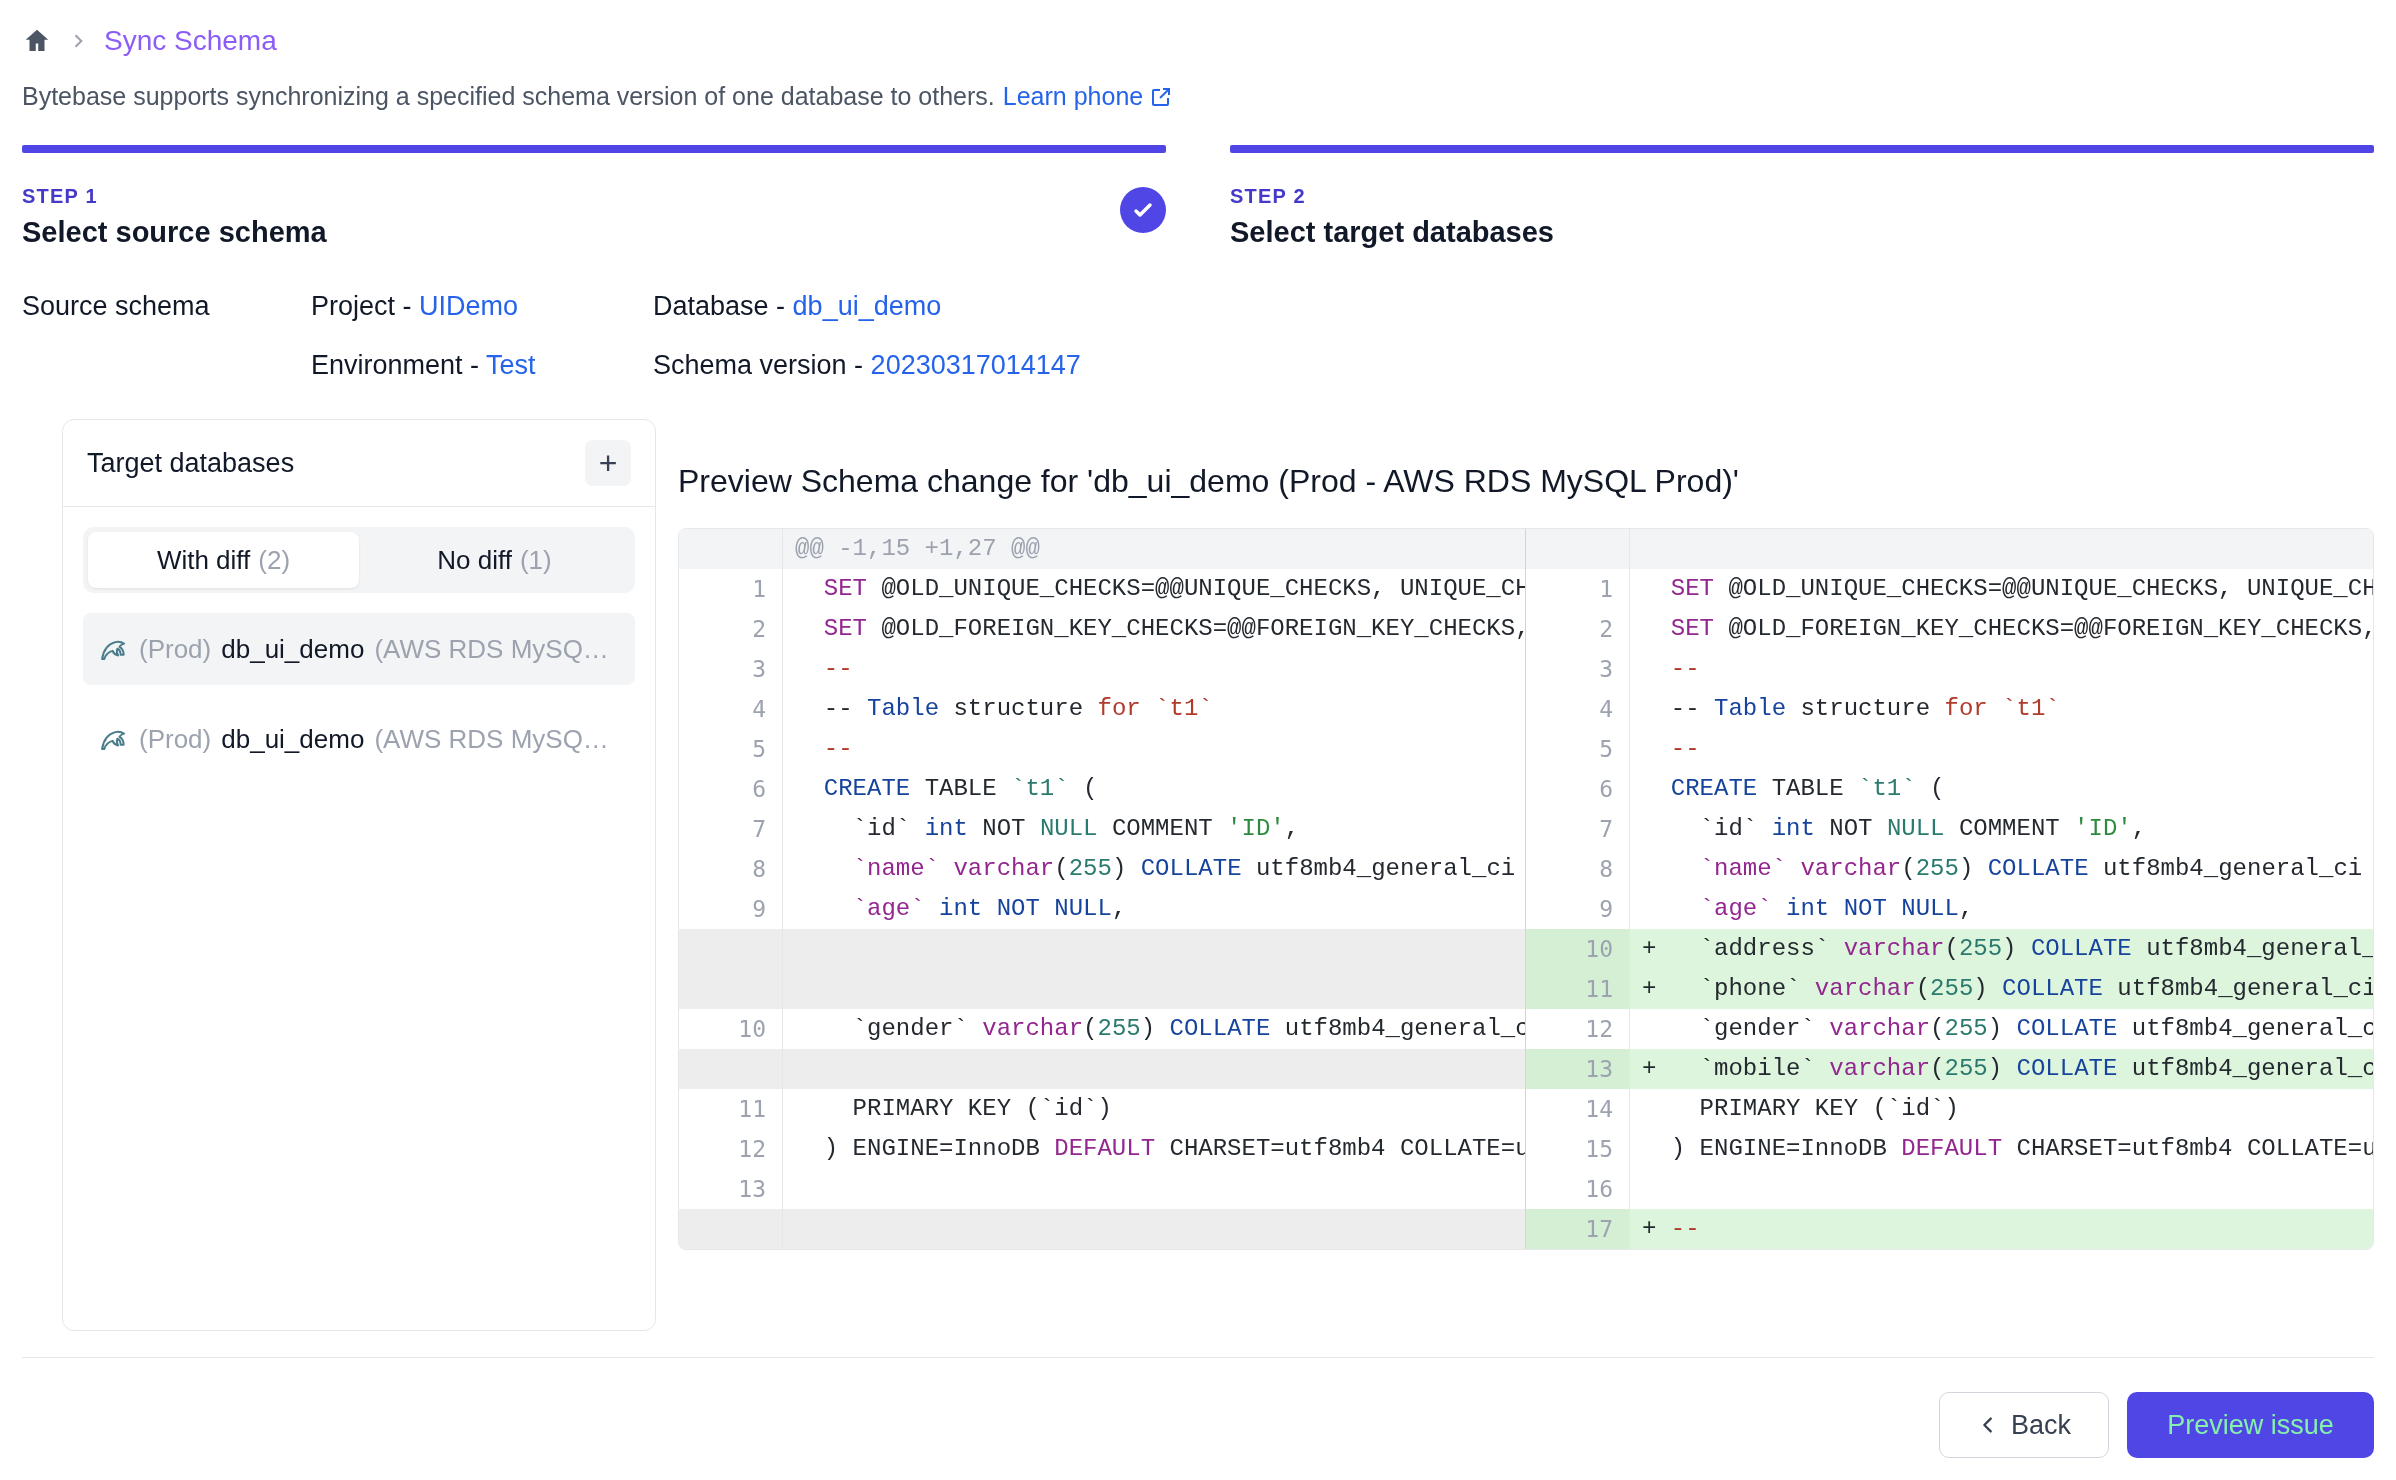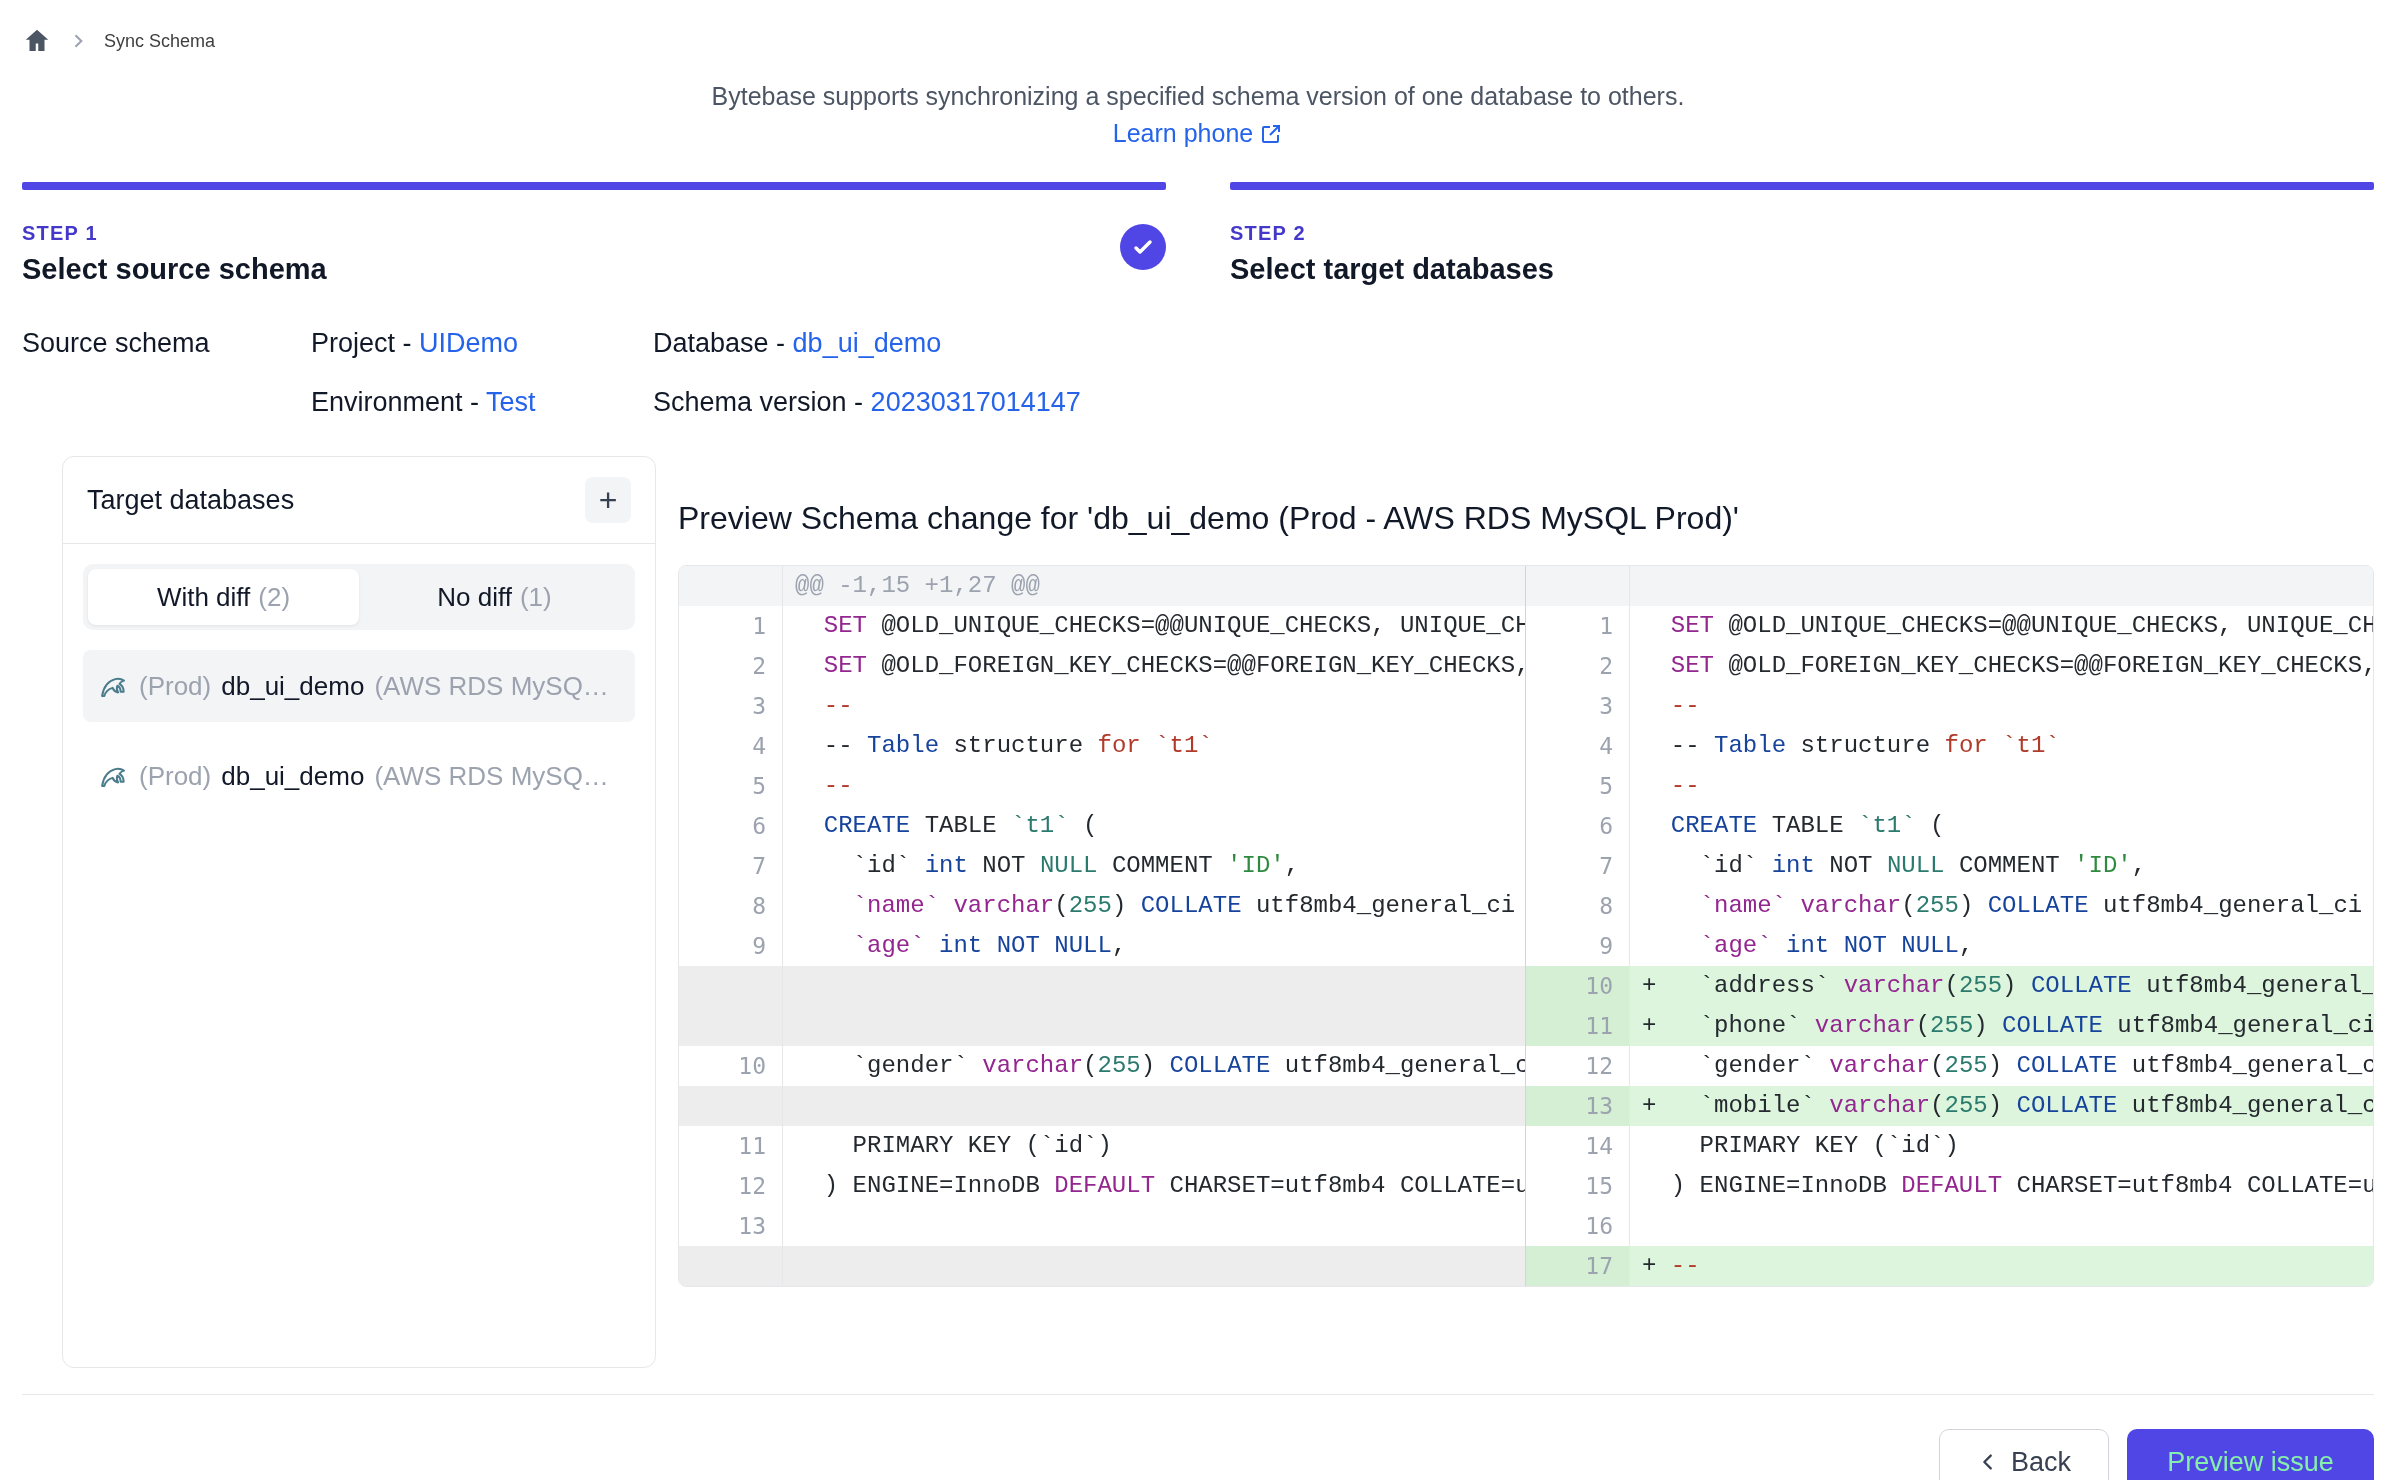--- a/index.html
+++ b/index.html
@@ -9,24 +9,24 @@
     font-family:"Liberation Sans", sans-serif;
     color:#111827;
     overflow:hidden;
   }
   .page { padding:22px 22px 0 22px; width:100%; height:100%; }
 
   
   .breadcrumb { display:flex; align-items:center; gap:16px; height:38px; }
   .breadcrumb .home { display:flex; align-items:center; cursor:pointer; }
   .breadcrumb .chev { color:#9ca3af; display:flex; align-items:center; }
-  .breadcrumb .bc-title { font-size:18px; color:#404040;text-align:center; }
-
-  
-  .desc { margin-top:22px; font-size:25px; color:#4b5563; display:flex; align-items:center; gap:8px;flex-direction:column; }
+  .breadcrumb .bc-title { font-size:28px; color:#8b5cf6;text-align:center; }
+
+  
+  .desc { margin-top:22px; font-size:25px; color:#4b5563; display:flex; align-items:center; gap:8px; }
   .desc .link { color:#2563eb; cursor:pointer; display:inline-flex; align-items:center; gap:6px; }
 
   
   .steps { margin-top:34px; display:flex; gap:64px; }
   .step { flex:1; position:relative; }
   .step .bar { height:8px; background:#4f46e5; border-radius:2px; }
   .step .step-label { margin-top:32px; font-size:20px; font-weight:700; letter-spacing:1.2px; color:#4338ca; }
   .step .step-title { margin-top:8px; font-size:29px; font-weight:700; color:#111827; }
   .step .done-badge { position:absolute; right:0; top:42px; width:46px; height:46px; border-radius:50%;
     background:#4f46e5; display:flex; align-items:center; justify-content:center; }

